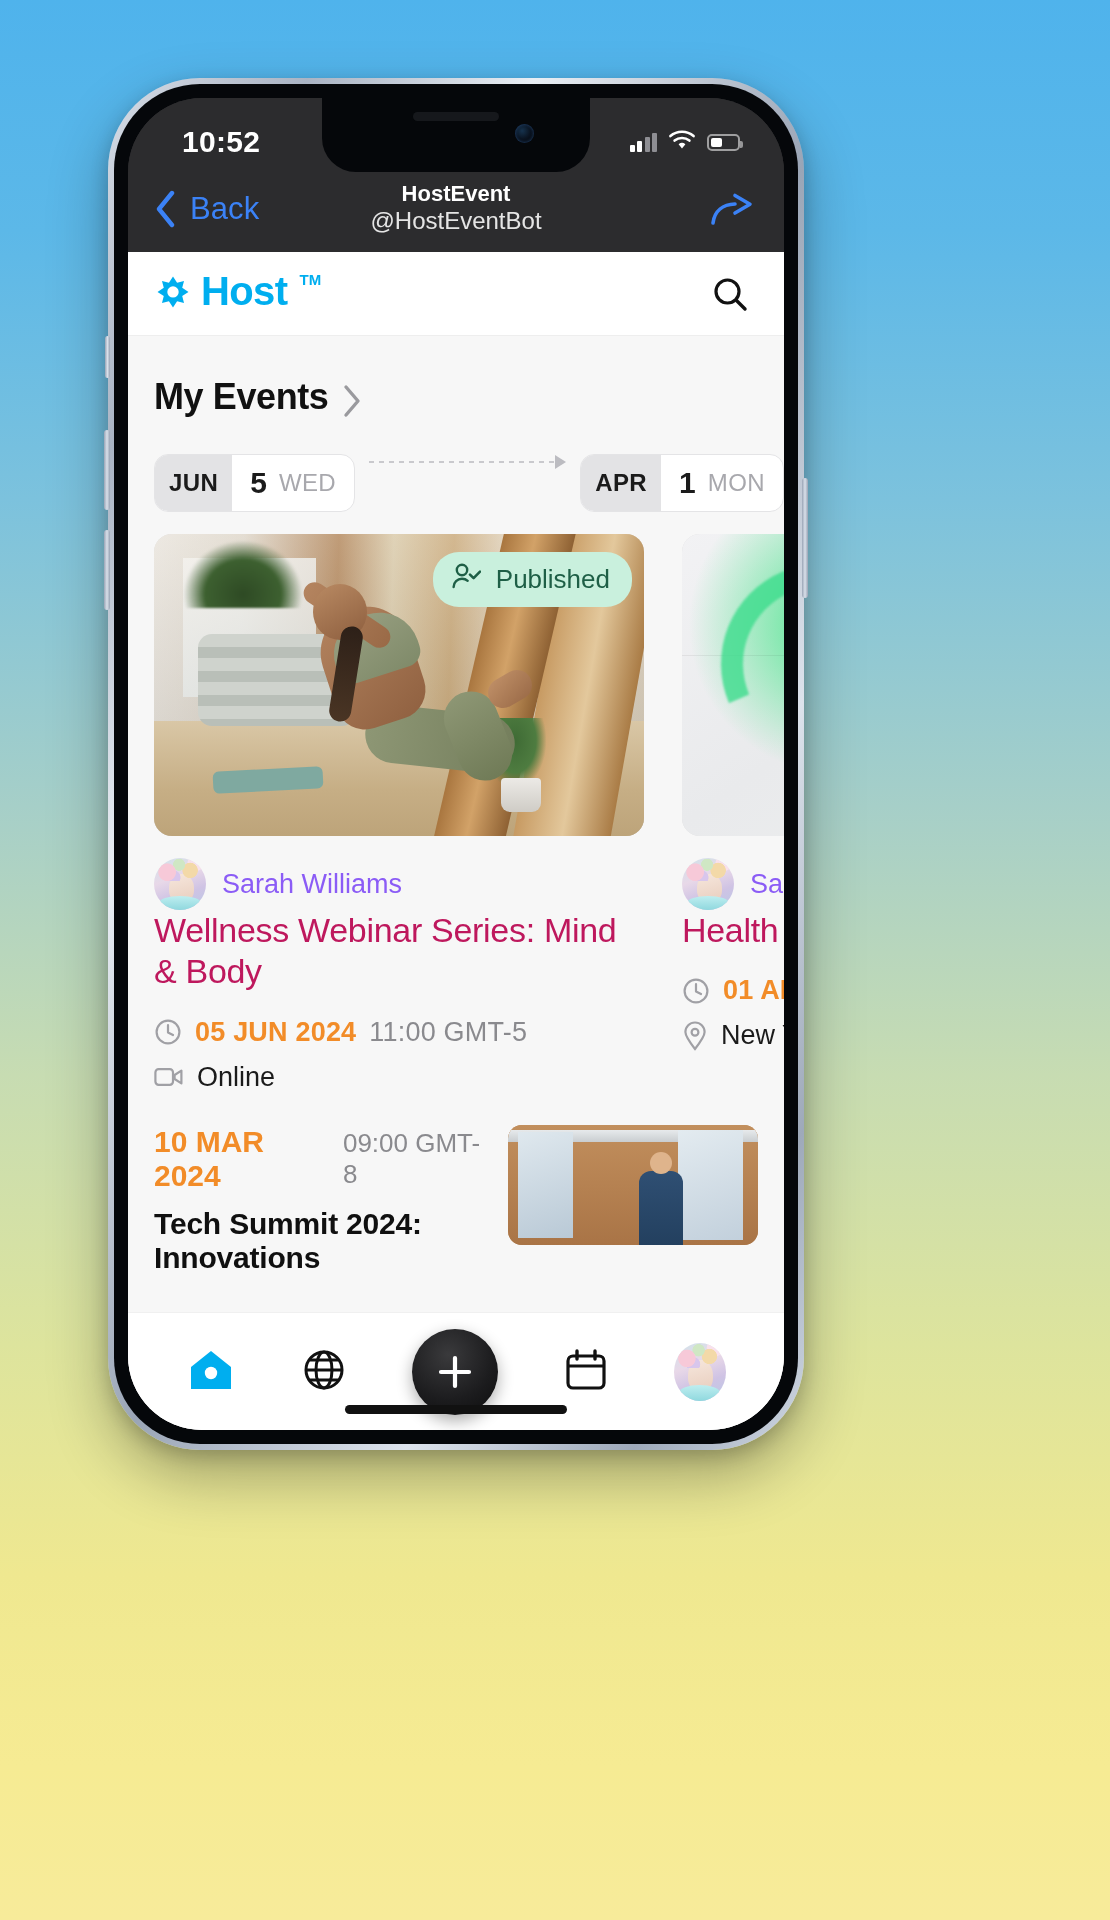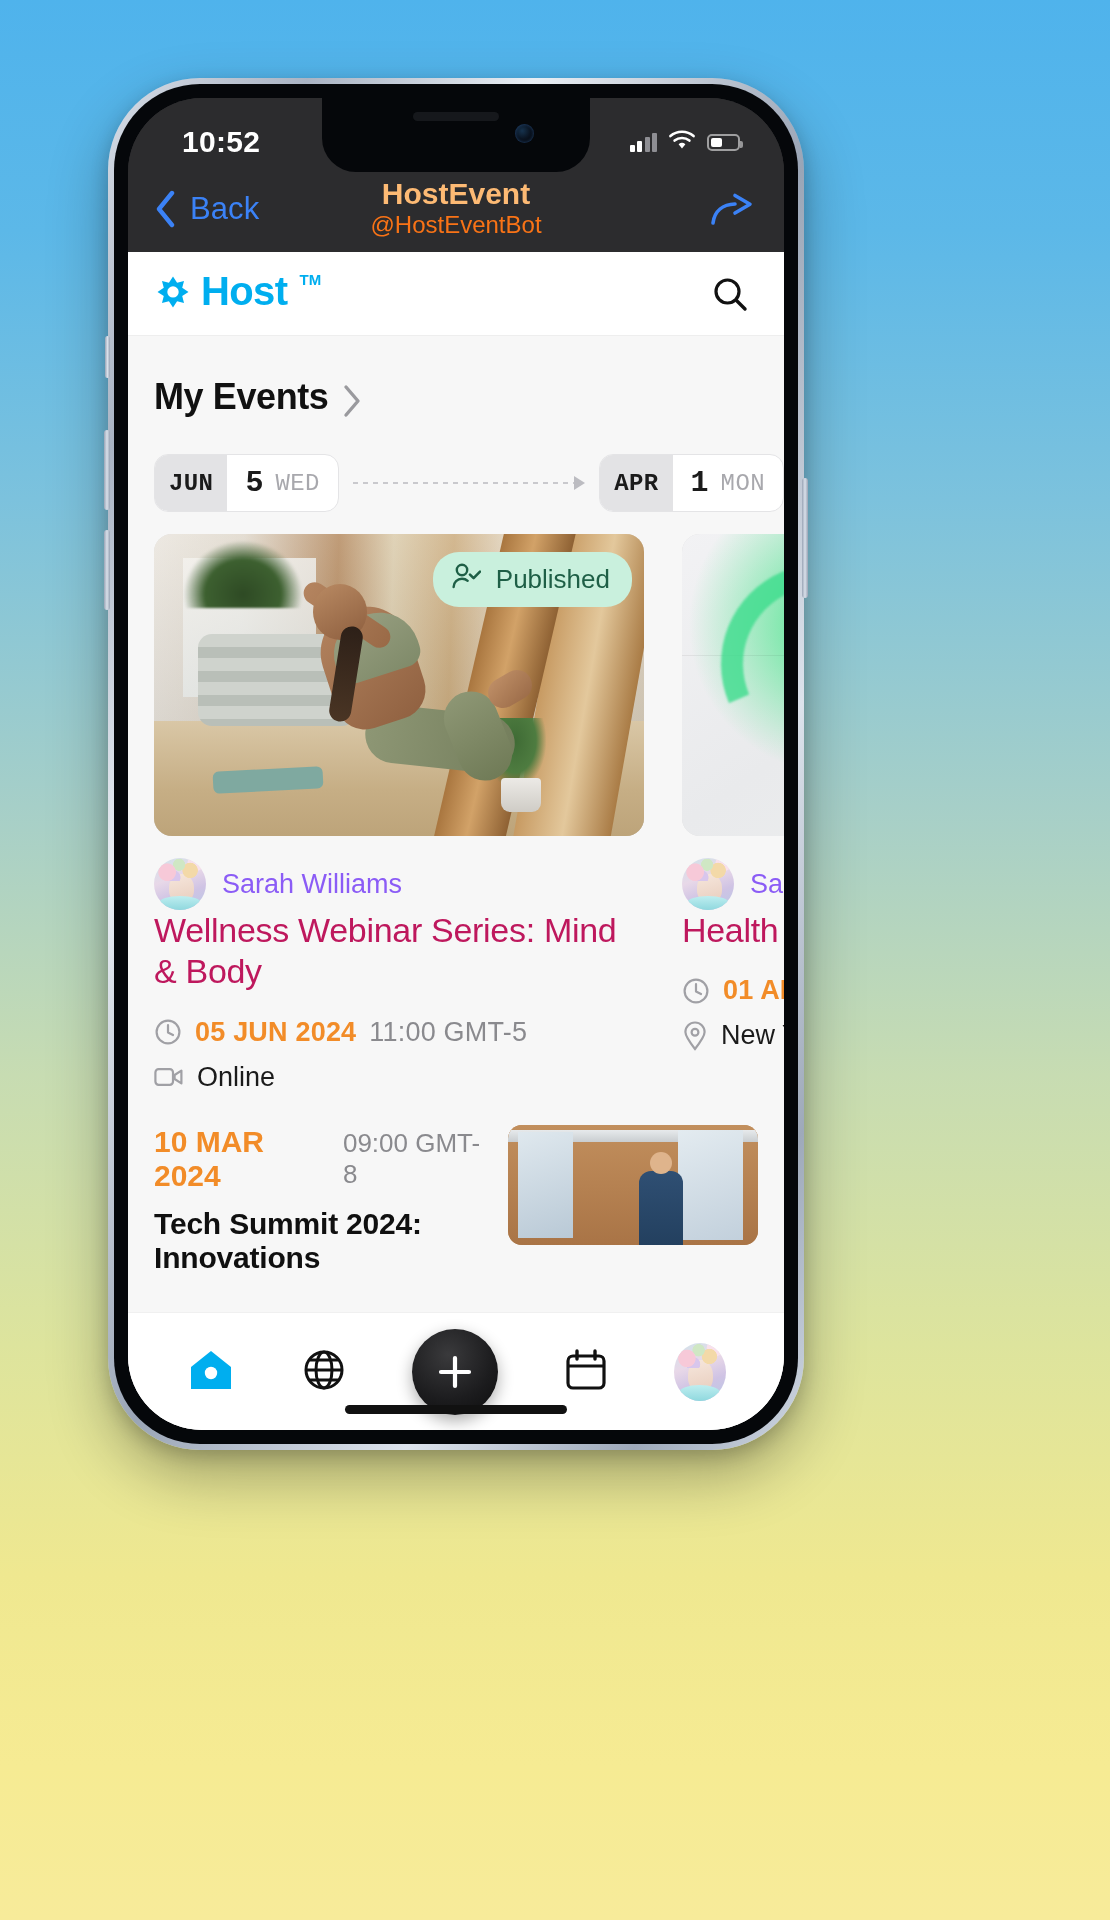--- a/index.html
+++ b/index.html
@@ -102,22 +102,22 @@
 
   
   .tg-header {
     flex: 0 0 80px; background: #2c2c2e;
     display: flex; align-items: center; justify-content: space-between;
     padding: 0 30px 6px 26px; position: relative;
   }
   .tg-back { display:flex; align-items:center; gap:14px; color:#3b82f6; cursor:pointer; }
   .tg-back-label { font-size: 31px; font-weight: 400; letter-spacing:.1px; }
   .tg-title-box { position:absolute; left:0; right:0; text-align:center; pointer-events:none; }
-  .tg-title { color:#fdba74; font-size: 30px; font-weight: 700; line-height: 1.06; }
-  .tg-sub { color:#f97316; font-size: 24px; font-weight: 400; line-height: 1.25; }
+  .tg-title { color:#ffffff; font-size: 22px; font-weight: 700; line-height: 1.06; }
+  .tg-sub { color:#e5e5e5; font-size: 24px; font-weight: 400; line-height: 1.25; }
   .tg-share { color:#3b82f6; display:flex; align-items:center; }
 
   
   .webview {
     flex: 1 1 auto; background: #f7f7f7;
     display: flex; flex-direction: column; overflow: hidden; position: relative;
   }
   .app-topbar {
     flex: 0 0 84px; background: #ffffff;
     display:flex; align-items:center; justify-content:space-between;
@@ -134,22 +134,22 @@
 
   .section-head {
     display:flex; align-items:flex-end; gap: 14px;
     padding: 40px 26px 0 26px;
   }
   .section-title { font-size: 36px; font-weight: 600; color:#111; letter-spacing:-.4px; }
   .chev-right { color:#9a9a9e; display:flex; }
 
   
   .date-row {
-    display:flex; align-items:center; gap:0;
-    padding: 36px 0 0 26px; position:relative; overflow:hidden;font-family:Liberation Mono, monospace;
+    display:flex; align-items:flex-start; gap:0;
+    padding: 36px 0 0 26px; position:relative; overflow:hidden;
   }
   .date-chip {
     display:flex; align-items:stretch; flex: 0 0 auto;
     border: 1px solid #e4e4e6; border-radius: 14px; overflow:hidden;
     background:#fff; height: 58px;
   }
   .date-chip .mon {
     background:#e3e3e5; color:#1b1b1b; font-size: 24px; font-weight: 600;
     display:flex; align-items:center; padding: 0 14px; letter-spacing:.4px;
   }

